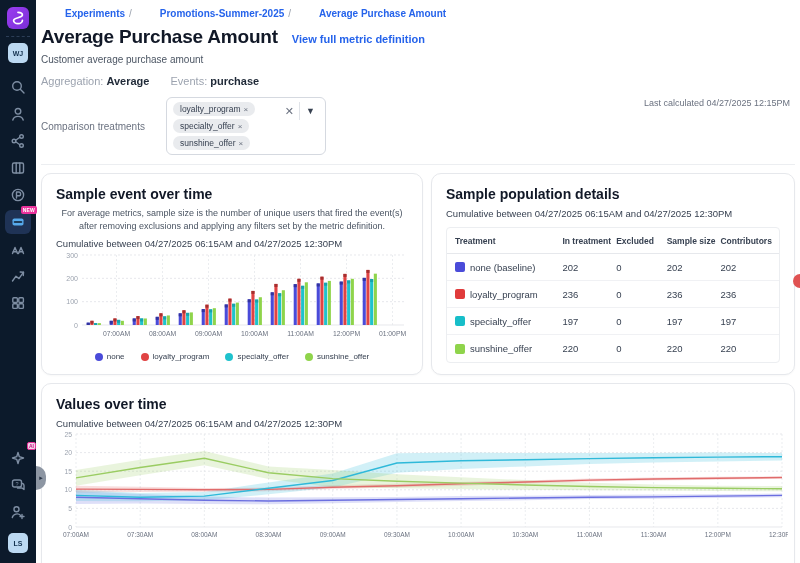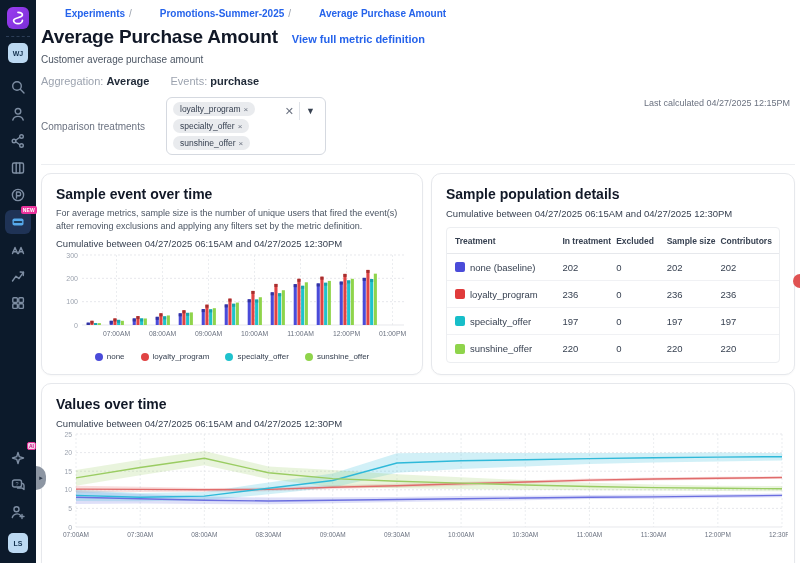--- a/index.html
+++ b/index.html
@@ -58,21 +58,21 @@
   .sel-chevron { color:#374151; font-size:9px; padding:0 4px 0 6px; cursor:pointer; }
   .last-calc { position:absolute; right:10px; top:98px; font-size:9px; color:#6b7280; }
   .header-divider { border-top:1px solid #eceef1; margin-top:9px; }
 
   
   .cards { padding-top:8px; display:flex; flex-direction:column; gap:8px; }
   .card { border:1px solid #e6e8ec; border-radius:10px; background:#fff; padding:12px 14px;
     box-shadow:0 1px 2px rgba(16,24,40,.03); }
   .card-row { display:flex; gap:8px; }
   .card-title { font-size:14px; font-weight:bold; color:#111827; }
-  .card-desc { font-size:9px; color:#4b5563; line-height:1.4; margin-top:5px; max-width:360px; }
+  .card-desc { font-size:9px; color:#4b5563; line-height:1.4; margin-top:5px; max-width:360px;text-align:center; }
   .card-range { font-size:9.5px; color:#374151; margin-top:6px; }
   .card-sample { flex:1.02; height:202px; }
   .card-pop { flex:1; height:202px; }
   .card-values { height:220px; }
 
   
   .legend { display:flex; justify-content:center; gap:16px; margin-top:3px; }
   .legend-item { display:flex; align-items:center; gap:4px; font-size:8px; color:#374151; }
   .legend-dot { width:8px; height:8px; border-radius:50%; }
 

